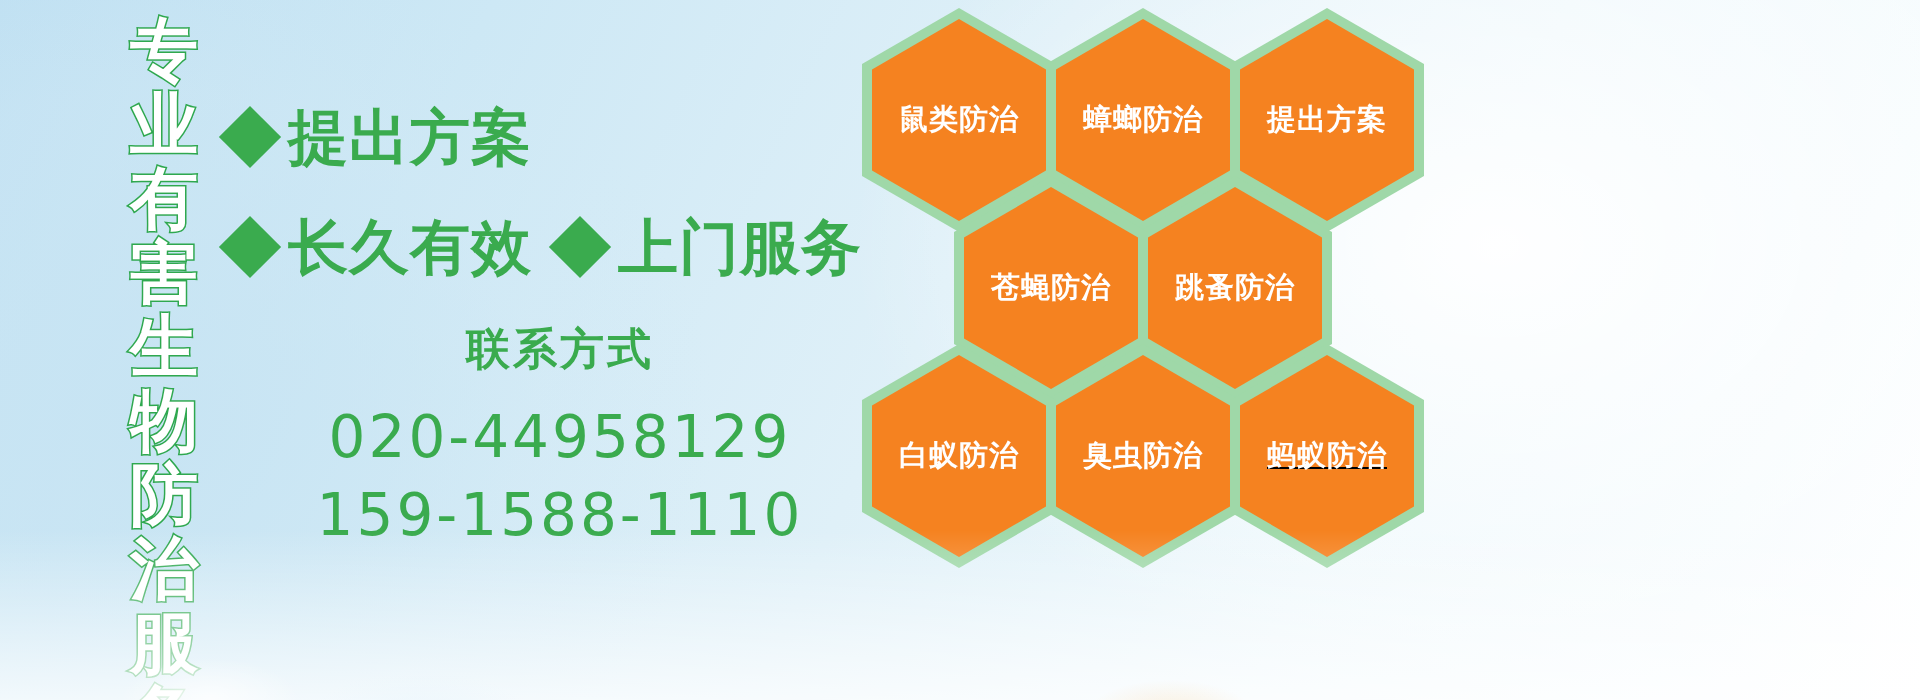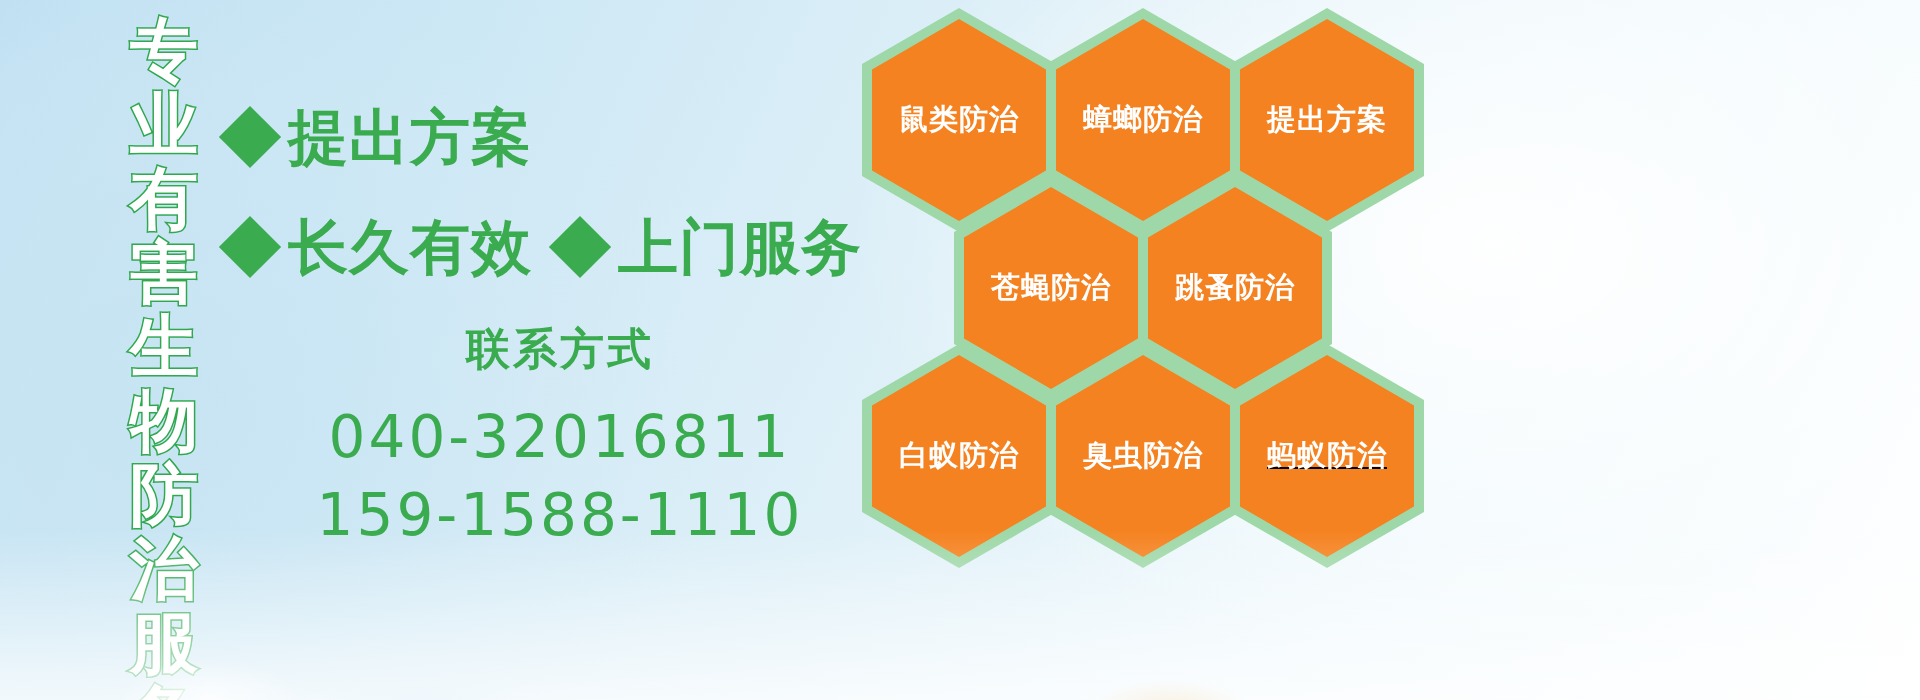--- a/index.html
+++ b/index.html
@@ -187,21 +187,21 @@
       </div>
       <div class="feature-item">
         <span class="diamond" aria-label="◆"></span>
         <span class="feature-label">上门服务</span>
       </div>
     </div>
   </div>
 
   <div class="contact">
     <div class="contact-title">联系方式</div>
-    <div class="contact-phone first">040-32016811</div>
+    <div class="contact-phone first">020-44958129</div>
     <div class="contact-phone">159-1588-1110</div>
   </div>
 
   <div class="honeycomb">
 
     <div class="hex" style="left:0px;   top:8px;">
       <span class="hex-inner"></span>
       <span class="hex-label">鼠类防治</span>
     </div>
     <div class="hex" style="left:184px; top:8px;">

